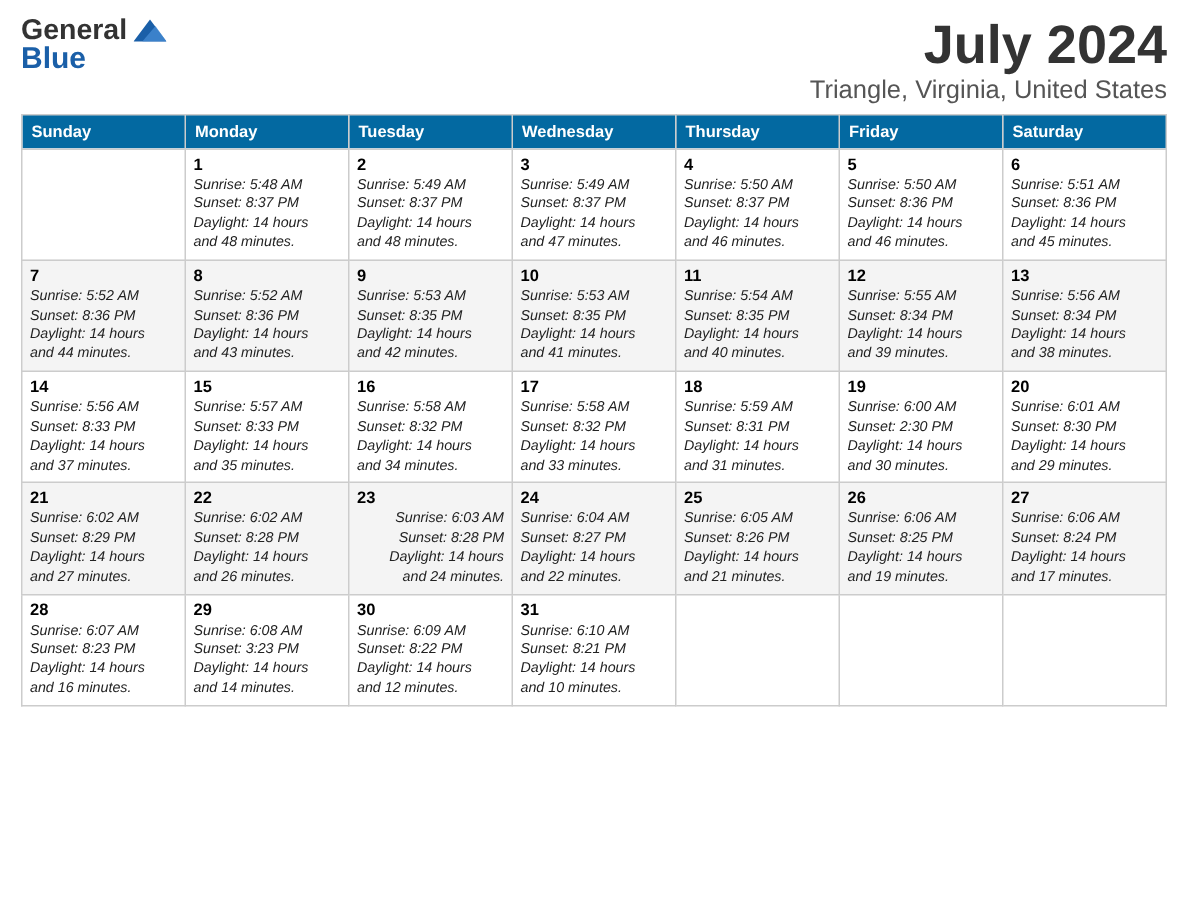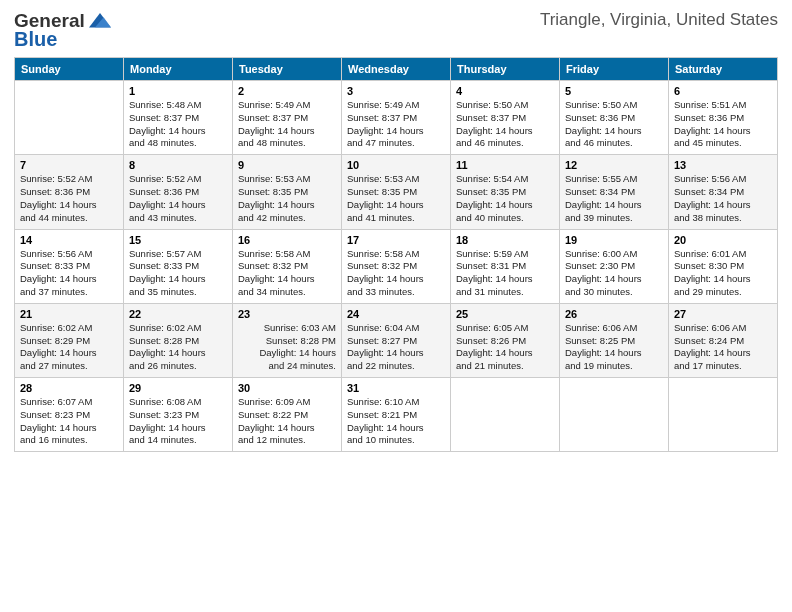--- a/index.html
+++ b/index.html
@@ -74,20 +74,21 @@
     .day-num {
       font-weight: bold;
       font-size: 11px;
       margin-bottom: 2px;
       display: block;
     }
     .day-info {
       font-size: 9.5px;
       color: #222;
       line-height: 1.35;
+      font-style: italic;
     }
     .empty-cell {
       background: #f9f9f9;
     }
     .row-stripe td {
       background: #f4f4f4;
     }
     .row-white td {
       background: #fff;
     }
@@ -101,20 +102,21 @@
       <div class="logo-text">
         <span style="font-size:19px;font-weight:bold;color:#333;">General</span>
         <svg class="logo-icon" viewBox="0 0 30 22" xmlns="http://www.w3.org/2000/svg">
           <polygon points="0,20 15,0 30,20" fill="#1a5fa8"></polygon>
           <polygon points="8,20 20,6 30,20" fill="#4a90d9" opacity="0.7"></polygon>
         </svg>
       </div>
       <span style="font-size:20px;font-weight:bold;color:#1a5fa8;margin-top:-4px;">Blue</span>
     </div>
     <div class="title-block">
+      <div class="month-title">July 2024</div>
       <div class="location">Triangle, Virginia, United States</div>
     </div>
   </div>
 
   <table class="calendar">
     <thead>
       <tr>
         <th>Sunday</th>
         <th>Monday</th>
         <th>Tuesday</th>

